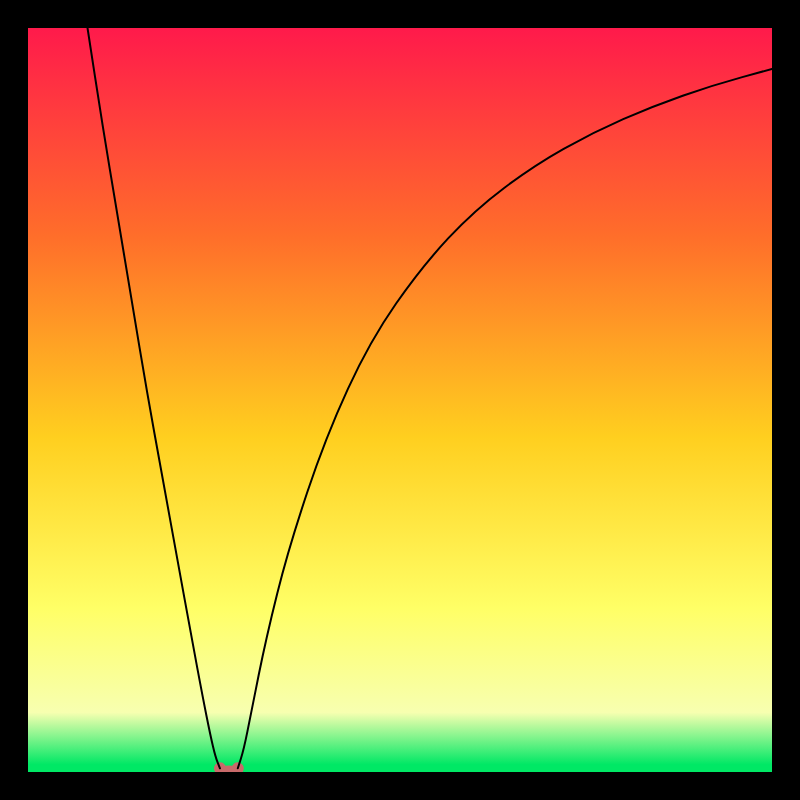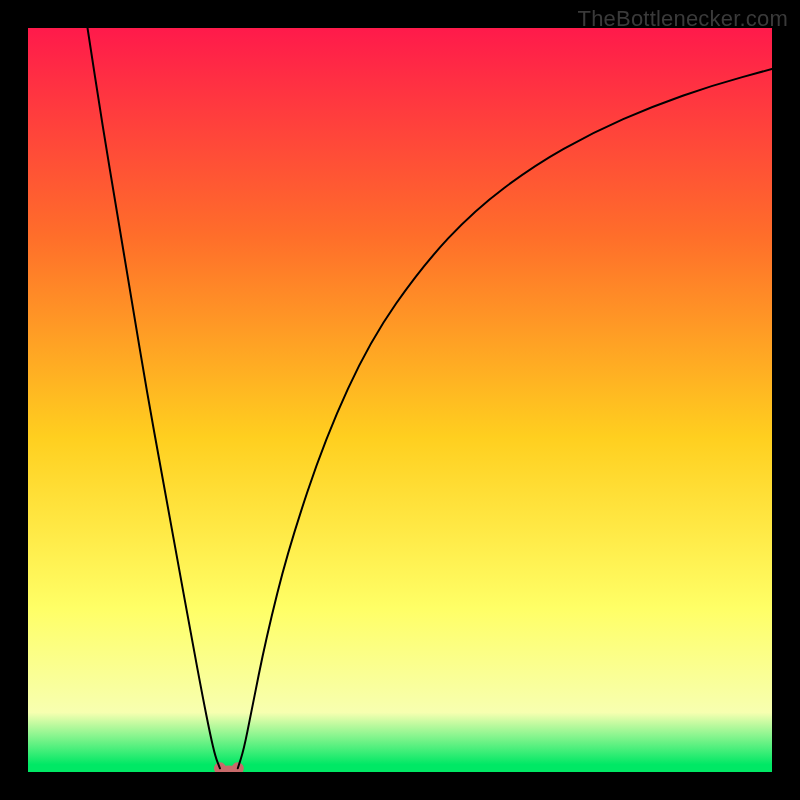--- a/index.html
+++ b/index.html
@@ -71,14 +71,13 @@
     </svg>
 
     <svg class="curve" viewBox="0 0 100 100" preserveAspectRatio="none">
       <path id="marker-path" fill="none" stroke-linecap="round" stroke-linejoin="round" vector-effect="non-scaling-stroke" d="M 25.8 99.5 Q 25.8 99.5 25.9 99.7 Q 26 99.9 26.25 99.95 Q 26.5 100 26.75 99.95 Q 27 99.9 27.25 99.95 Q 27.5 100 27.75 99.95 Q 28 99.9 28.1 99.7 L 28.2 99.5" stroke="#c86a6a" stroke-width="12"></path>
       <path id="left-path" fill="none" stroke-linecap="round" vector-effect="non-scaling-stroke" d="M 8 0 Q 8 0 9 6.5 Q 10 13 11 19 Q 12 25 13 31 Q 14 37 15 43 Q 16 49 17 54.5 Q 18 60 19 65.5 Q 20 71 21 76.5 Q 22 82 22.75 86 Q 23.5 90 24 92.5 Q 24.5 95 24.85 96.5 Q 25.2 98 25.5 98.75 L 25.8 99.5" stroke="#000000" stroke-width="2"></path>
       <path id="right-path" fill="none" stroke-linecap="round" vector-effect="non-scaling-stroke" d="M 28.2 99.5 Q 28.2 99.5 28.6 98.25 Q 29 97 29.5 94.5 Q 30 92 31 87 Q 32 82 33.5 76 Q 35 70 37.5 62.5 Q 40 55 43 48.5 Q 46 42 49.5 37 Q 53 32 56.5 28.25 Q 60 24.5 64 21.5 Q 68 18.5 72 16.25 Q 76 14 80 12.25 Q 84 10.5 88 9.100000000000001 Q 92 7.700000000000003 96 6.600000000000001 L 100 5.5" stroke="#000000" stroke-width="2"></path>
     </svg>
 
   </div>
 
-  <div class="watermark">TheBottlenecker.com</div>
 </div>
 
 </body></html>

